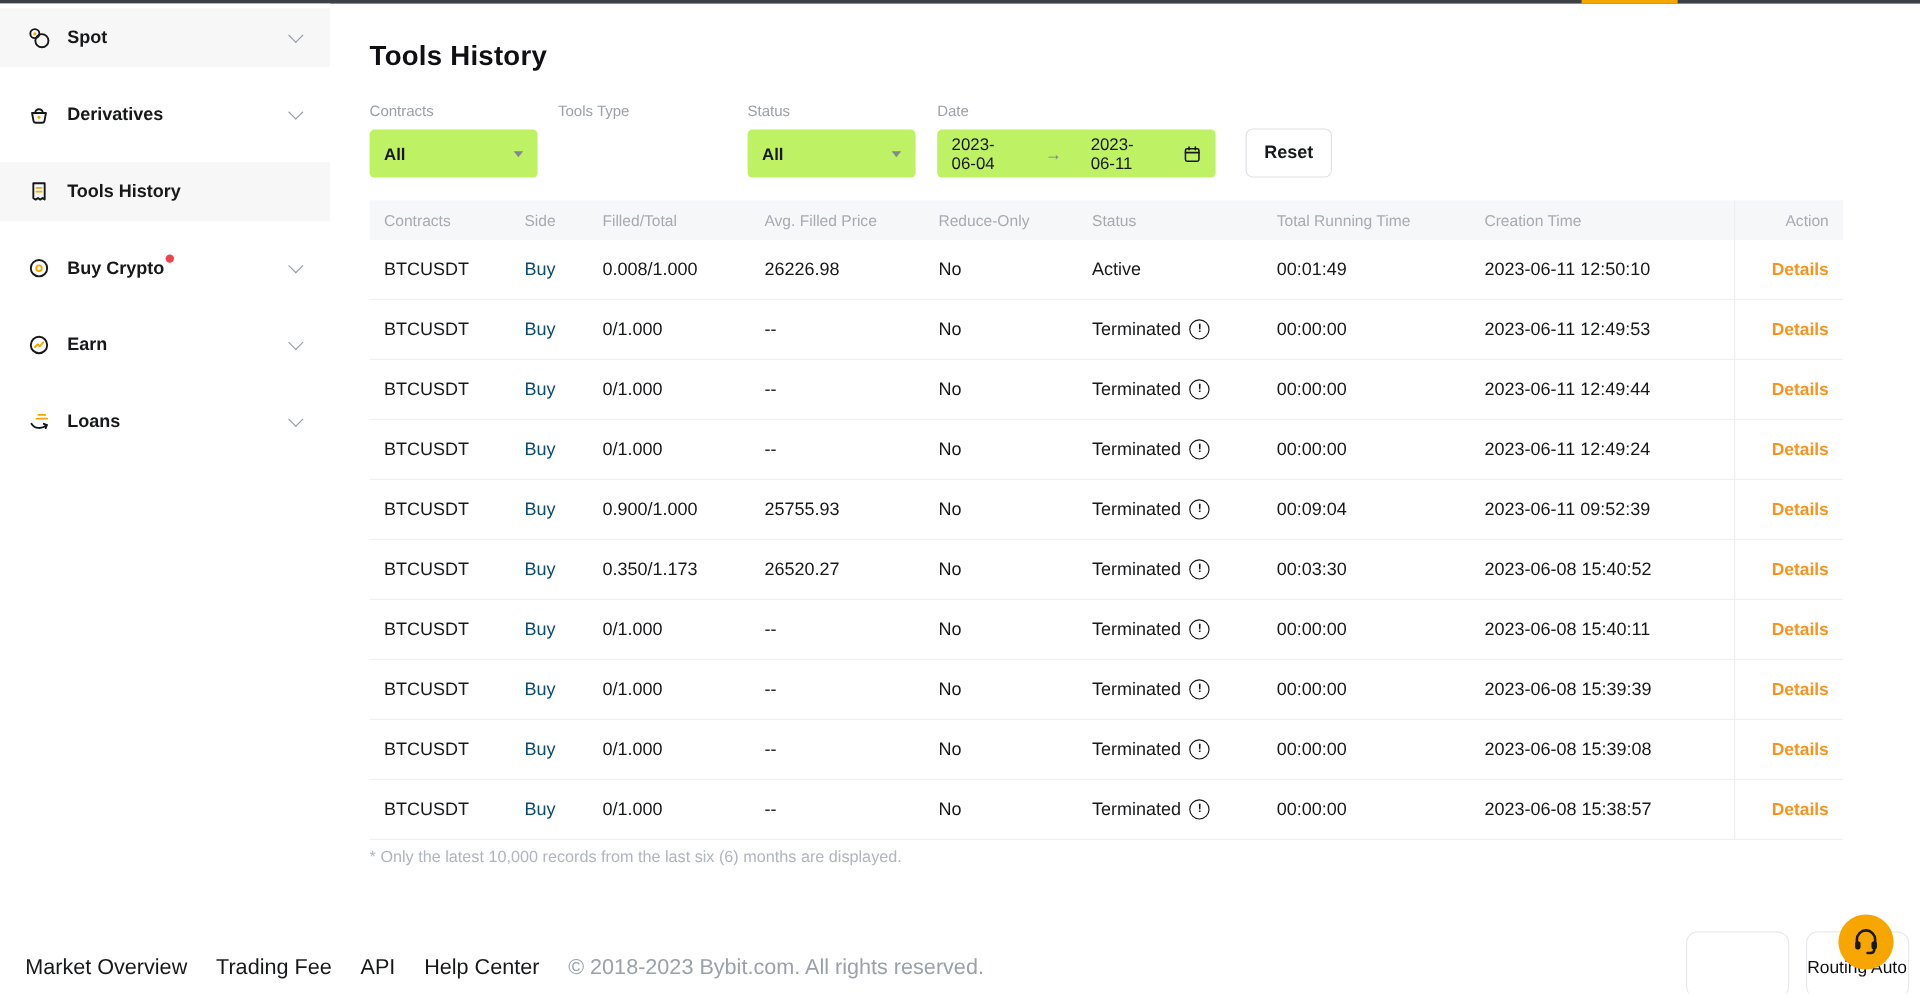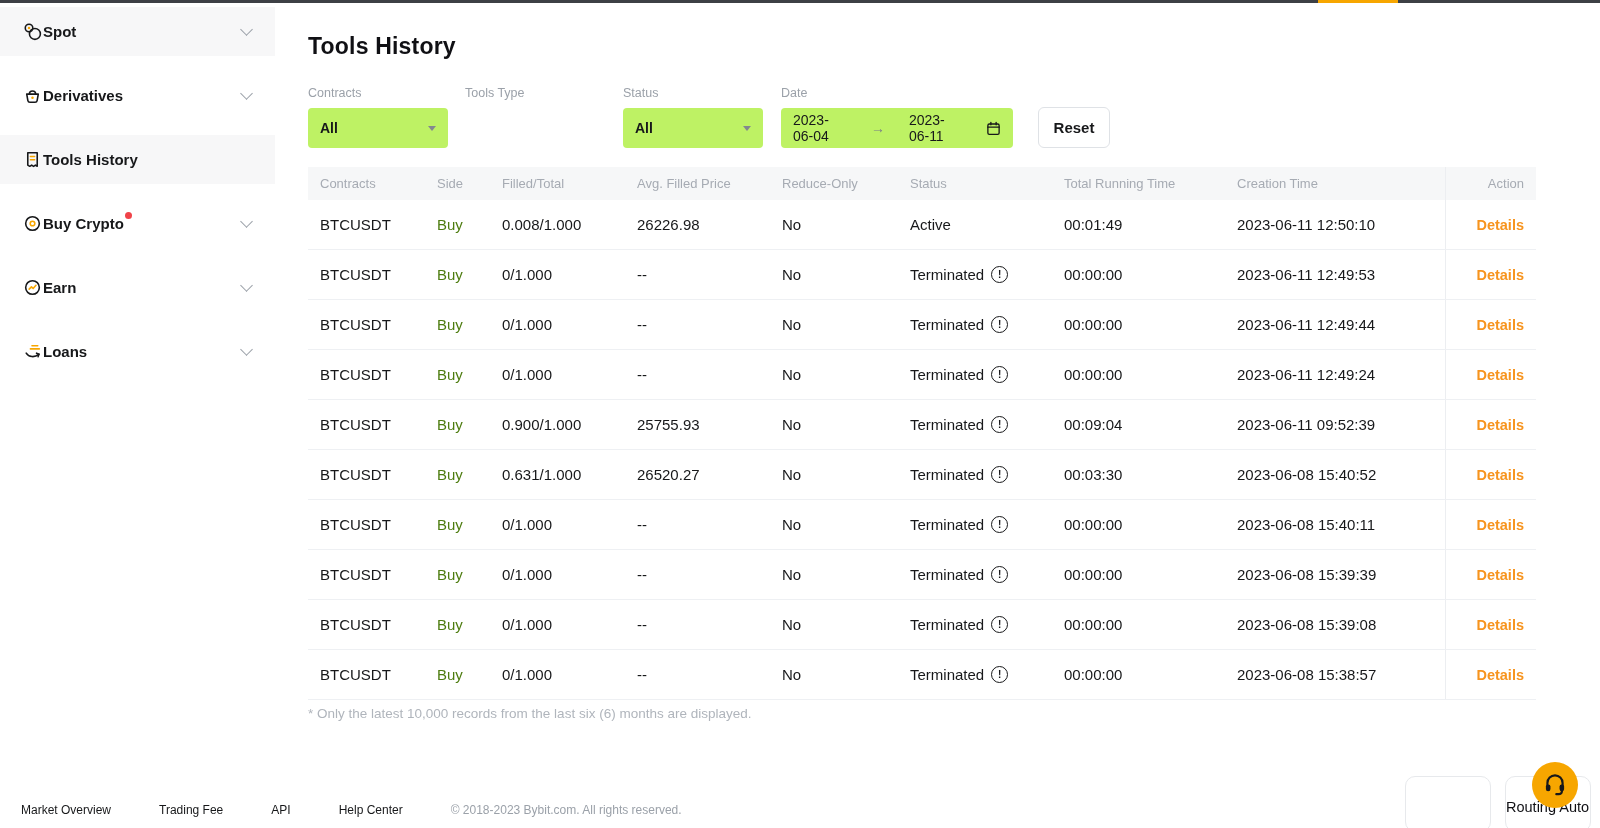--- a/index.html
+++ b/index.html
@@ -9,21 +9,21 @@
   
   .topbar{position:absolute;top:0;left:0;width:1600px;height:3px;background:#3d4045;}
   .topbar-accent{position:absolute;left:1318px;top:0;width:80px;height:3px;background:#F7A600;}
 
   
   .sidebar{position:absolute;top:3px;left:0;width:275px;height:825px;padding-top:4px;box-sizing:border-box;background:#fff;}
   .side-item{height:49px;margin-bottom:15px;display:flex;align-items:center;padding:0 24px 0 22px;cursor:pointer;}
   .side-item.hl{background:#f7f7f8;}
   .s-icon{width:21px;height:21px;display:inline-flex;align-items:center;justify-content:center;flex:0 0 21px;}
   .s-icon svg{width:21px;height:21px;}
-  .s-label{font-size:15px;font-weight:600;color:#17181a;white-space:nowrap;}
+  .s-label{margin-left:13px;font-size:15px;font-weight:600;color:#17181a;white-space:nowrap;}
   .ndot{width:7px;height:7px;background:#F04349;border-radius:50%;align-self:flex-start;margin-top:13px;margin-left:1px;}
   .chev{width:8px;height:8px;border-right:1.6px solid #9aa0a8;border-bottom:1.6px solid #9aa0a8;
     transform:rotate(45deg);margin-left:auto;margin-top:-5px;flex:0 0 8px;}
 
   
   .main{position:absolute;left:308px;top:3px;width:1228px;}
   .page-title{margin:30px 0 0;font-size:23px;font-weight:700;color:#101014;letter-spacing:.2px;}
 
   .filters{position:relative;margin-top:26px;height:61px;}
   .fg{position:absolute;top:0;}
@@ -45,33 +45,33 @@
   
   .table{margin-top:20px;width:1228px;}
   .thead,.trow{display:grid;grid-template-columns:117px 65px 135px 145px 128px 154px 173px 208px 91px;
     padding-left:12px;box-sizing:border-box;width:1228px;align-items:center;}
   .thead{height:33px;background:#f6f7f8;font-size:13px;color:#a6abb3;}
   .th{white-space:nowrap;}
   .th-action{height:100%;display:flex;align-items:center;justify-content:flex-end;
     border-left:1px solid #eceef1;padding-right:12px;box-sizing:border-box;}
   .trow{height:50px;border-bottom:1px solid #eef0f3;font-size:15px;font-weight:500;color:#17181a;}
   .td{white-space:nowrap;}
-  .c-green{color:#4d7c0f;}
+  .c-green{color:#0c4a6e;}
   .td-status{display:flex;align-items:center;}
   .info{display:inline-flex;align-items:center;justify-content:center;width:15px;height:15px;
     border:1.3px solid #17181a;border-radius:50%;font-size:10px;font-weight:700;margin-left:7px;
     line-height:1;cursor:pointer;}
   .td-action{height:100%;display:flex;align-items:center;justify-content:flex-end;
     border-left:1px solid #eceef1;padding-right:12px;box-sizing:border-box;}
   .details{color:#F7941E;font-weight:600;font-size:14.5px;cursor:pointer;text-decoration:none;}
 
   .note{margin-top:6px;font-size:13.5px;color:#b0b5bc;}
 
   
-  .footer{position:absolute;left:21px;bottom:11px;display:flex;align-items:center;gap:48px;font-size:12px;}
+  .footer{position:absolute;left:21px;bottom:11px;display:flex;align-items:center;gap:24px;font-size:18px;}
   .flink{color:#17181a;cursor:pointer;white-space:nowrap;}
   .copyright{color:#9ba1a9;white-space:nowrap;}
 
   
   .pag-stub{position:absolute;top:776px;width:86px;height:56px;background:#fff;
     border:1px solid #e7e9ec;border-radius:10px;box-sizing:border-box;}
   .pag-stub.one{left:1405px;} .pag-stub.two{left:1505px;}
   .routing{position:absolute;left:1506px;top:799px;font-size:14.5px;color:#101014;z-index:2;white-space:nowrap;}
   .fab{position:absolute;left:1532px;top:762px;width:46px;height:46px;border-radius:50%;
     background:#F7A600;border:none;display:flex;align-items:center;justify-content:center;
@@ -285,21 +285,21 @@
             </div>
             <div class="td">00:09:04</div>
             <div class="td">2023-06-11 09:52:39</div>
             <div class="td td-action">
               <a class="details">Details</a>
             </div>
           </div>
           <div class="trow">
             <div class="td">BTCUSDT</div>
             <div class="td c-green">Buy</div>
-            <div class="td">0.631/1.000</div>
+            <div class="td">0.350/1.173</div>
             <div class="td">26520.27</div>
             <div class="td">No</div>
             <div class="td td-status">
               <span>Terminated</span>
               <span class="info">!</span>
             </div>
             <div class="td">00:03:30</div>
             <div class="td">2023-06-08 15:40:52</div>
             <div class="td td-action">
               <a class="details">Details</a>

